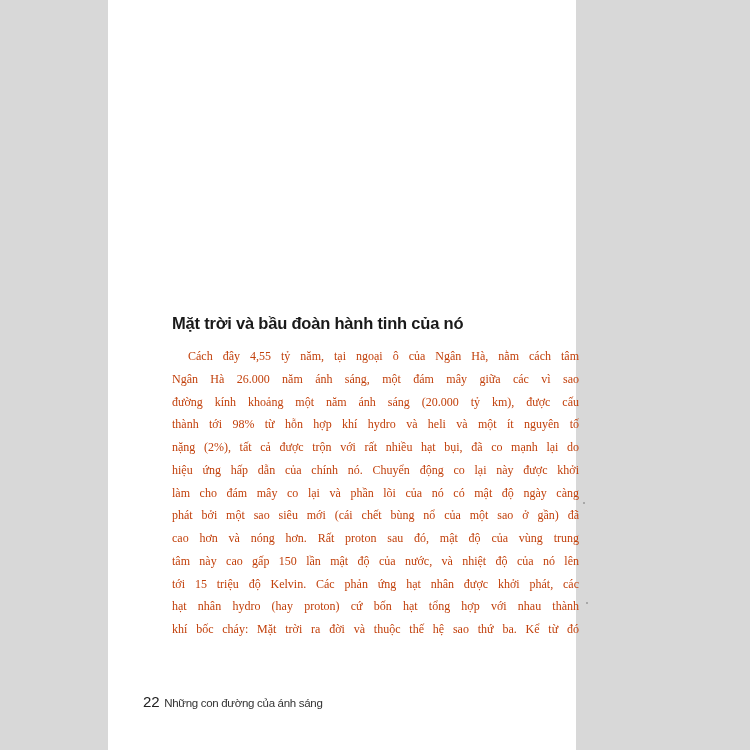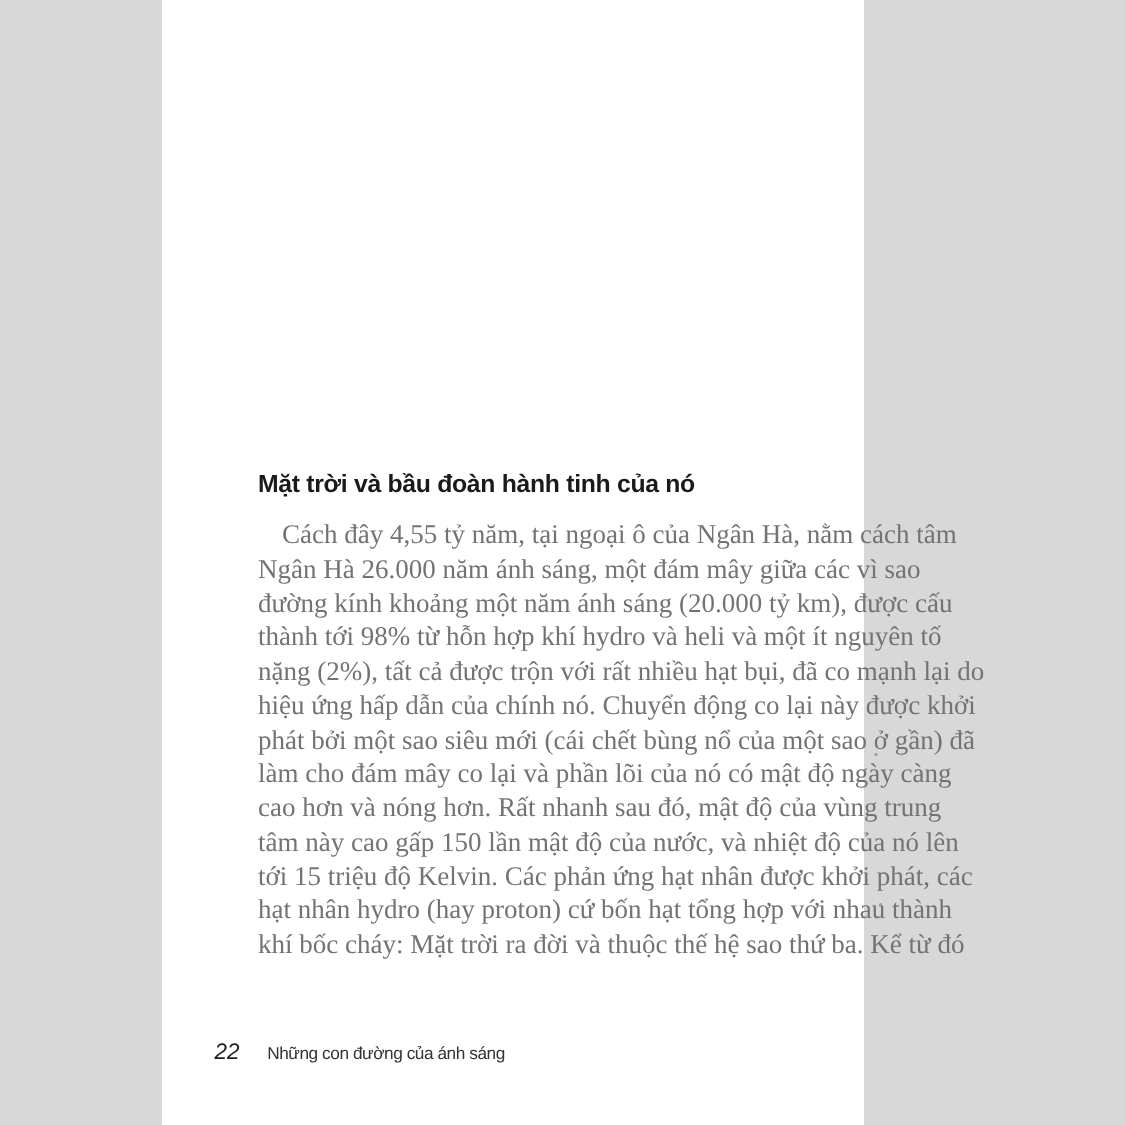--- a/index.html
+++ b/index.html
@@ -11,49 +11,49 @@
   }
   .heading {
     position:absolute; left:64px; top:314px; width:420px;
     font-family:"Liberation Sans", sans-serif; font-size:16.5px; font-weight:bold;
     color:#1a1a1a; letter-spacing:-0.2px; white-space:nowrap;
   }
   .body-text {
     position:absolute; left:64px; top:345px; width:407px;
   }
   .line {
-    font-family:"Liberation Serif", serif; font-size:18px; color:#737373;
+    font-family:"Liberation Serif", serif; font-size:12px; color:#c2410c;
     height:22.75px; line-height:22.75px; white-space:nowrap;
     text-align:justify; text-align-last:justify;
   }
   .line.indent { padding-left:16px; }
   .footer {
     position:absolute; left:35px; top:693px;
     font-family:"Liberation Sans", sans-serif; color:#222; white-space:nowrap;
   }
-  .footer .num { font-size:15px; margin-right:14px;font-style:italic; }
+  .footer .num { font-size:15px; margin-right:0; }
   .footer .title { font-size:11.5px; color:#333; letter-spacing:-0.3px; }
   .speck { position:absolute; width:2px; height:2px; background:#999; border-radius:1px; }
 </style>
 </head>
 <body>
 
 <div class="page">
   <div class="heading">Mặt trời và bầu đoàn hành tinh của nó</div>
 
   <div class="body-text">
     <div class="line indent">Cách đây 4,55 tỷ năm, tại ngoại ô của Ngân Hà, nằm cách tâm</div>
     <div class="line">Ngân Hà 26.000 năm ánh sáng, một đám mây giữa các vì sao</div>
     <div class="line">đường kính khoảng một năm ánh sáng (20.000 tỷ km), được cấu</div>
     <div class="line">thành tới 98% từ hỗn hợp khí hydro và heli và một ít nguyên tố</div>
     <div class="line">nặng (2%), tất cả được trộn với rất nhiều hạt bụi, đã co mạnh lại do</div>
     <div class="line">hiệu ứng hấp dẫn của chính nó. Chuyển động co lại này được khởi</div>
+    <div class="line">làm cho đám mây co lại và phần lõi của nó có mật độ ngày càng</div>
     <div class="line">phát bởi một sao siêu mới (cái chết bùng nổ của một sao ở gần) đã</div>
-    <div class="line">làm cho đám mây co lại và phần lõi của nó có mật độ ngày càng</div>
-    <div class="line">cao hơn và nóng hơn. Rất nhanh sau đó, mật độ của vùng trung</div>
+    <div class="line">cao hơn và nóng hơn. Rất proton sau đó, mật độ của vùng trung</div>
     <div class="line">tâm này cao gấp 150 lần mật độ của nước, và nhiệt độ của nó lên</div>
     <div class="line">tới 15 triệu độ Kelvin. Các phản ứng hạt nhân được khởi phát, các</div>
     <div class="line">hạt nhân hydro (hay proton) cứ bốn hạt tổng hợp với nhau thành</div>
     <div class="line">khí bốc cháy: Mặt trời ra đời và thuộc thế hệ sao thứ ba. Kể từ đó</div>
   </div>
 
   <span class="speck" style="left:475px; top:502px;"></span>
   <span class="speck" style="left:478px; top:602px;"></span>
 
   <div class="footer">

